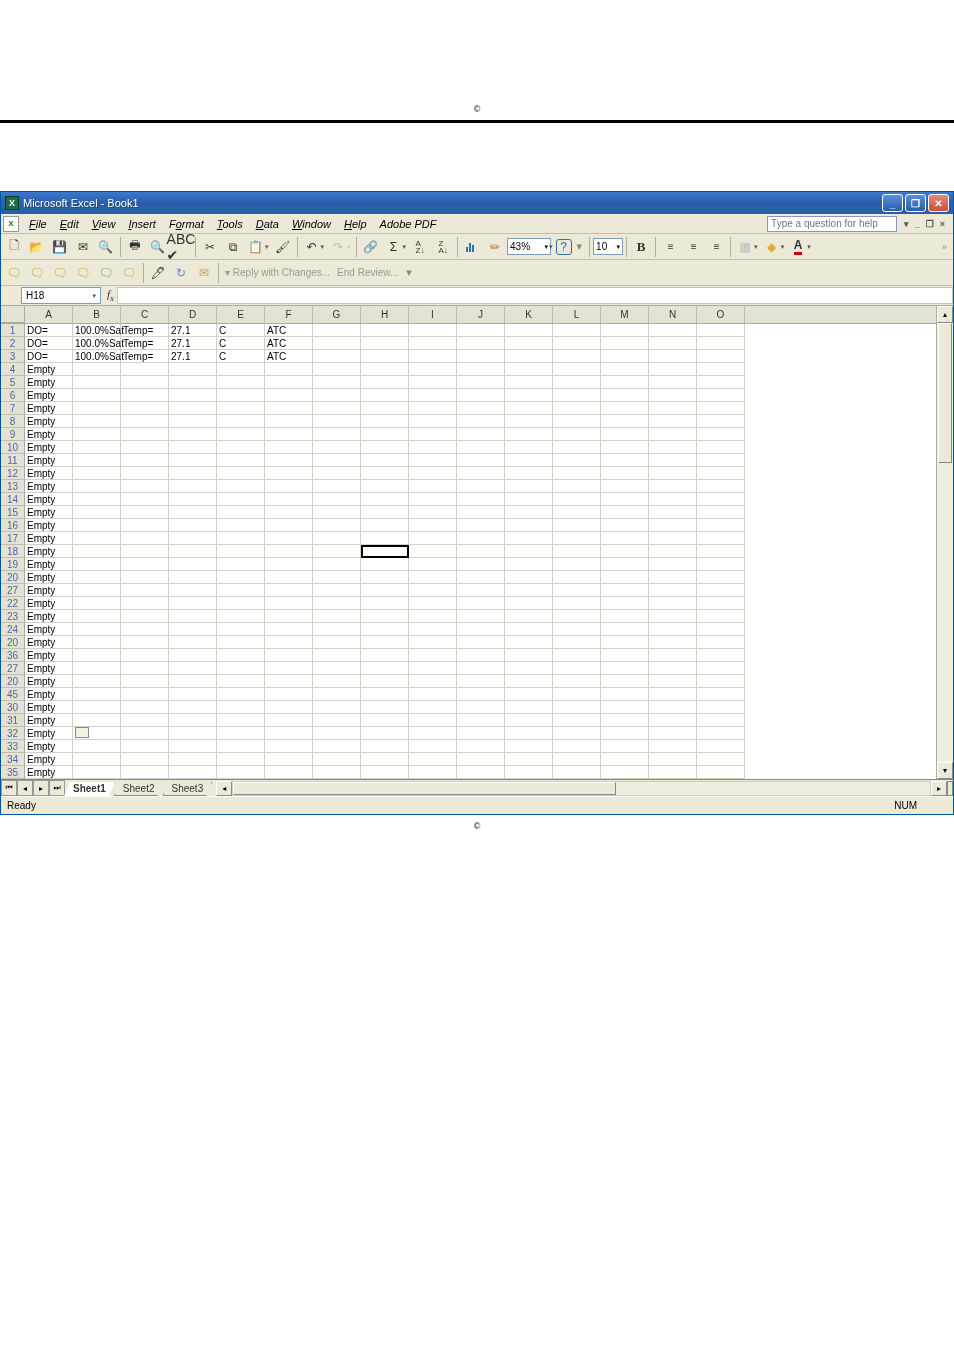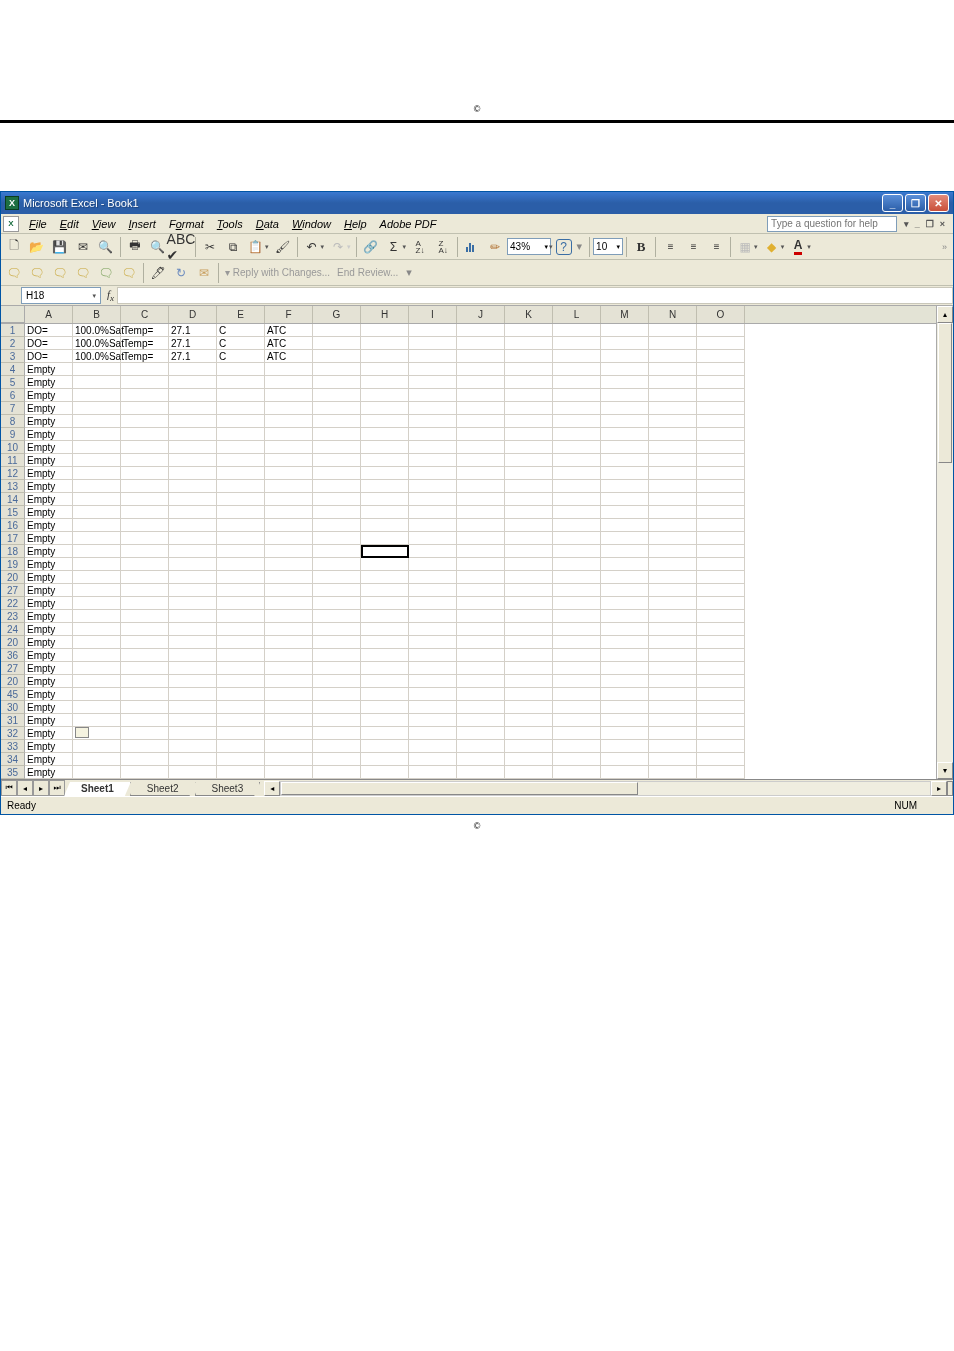--- a/index.html
+++ b/index.html
@@ -59,21 +59,21 @@
   .cell.sel { border:2px solid #000; height:13px; line-height:11px; z-index:2; }
   .vscroll { width:17px; background:#ece9d8; border-left:1px solid #aaa; display:flex; flex-direction:column;}
   .vs-btn { height:17px; background:#ece9d8; border:1px solid #fff; border-right-color:#888; border-bottom-color:#888; display:flex; align-items:center; justify-content:center; font-size:8px;}
   .vs-track { flex:1; background:#efede0; position:relative;}
   .vs-thumb { position:absolute; left:1px; right:1px; top:0; height:140px; background:#ece9d8; border:1px solid #fff; border-right-color:#888; border-bottom-color:#888;}
 
   .sheet-tabs-row { display:flex; height:17px; background:#ece9d8; border-top:1px solid #888; }
   .tab-nav { display:flex; }
   .tab-nav-btn { width:16px; height:16px; background:#ece9d8; border:1px solid #999; display:flex; align-items:center; justify-content:center; font-size:8px; color:#000;}
   .tabs { display:flex; align-items:flex-end; font-size:10px; }
-  .tab { padding:1px 16px; background:#ece9d8; border:1px solid #888; border-top:none; border-bottom:1px solid #888; margin-left:-1px; color:#333; position:relative; clip-path: polygon(6px 0, 100% 0, calc(100% - 6px) 100%, 0 100%);}
+  .tab { padding:1px 8px; background:#ece9d8; border:1px solid #888; border-top:none; border-bottom:1px solid #888; margin-left:-1px; color:#333; position:relative; clip-path: polygon(6px 0, 100% 0, calc(100% - 6px) 100%, 0 100%);}
   .tab.active { background:#fff; font-weight:bold; border-bottom-color:#fff; z-index:2;}
   .hscroll { flex:1; display:flex; align-items:center; margin-left:4px;}
   .hs-track { flex:1; height:15px; background:#efede0; border:1px solid #ccc; position:relative;}
   .hs-thumb { position:absolute; left:0; top:0; bottom:0; width:55%; background:#ece9d8; border:1px solid #fff; border-right-color:#888; border-bottom-color:#888;}
   .hs-btn { width:16px; height:15px; background:#ece9d8; border:1px solid #fff; border-right-color:#888; border-bottom-color:#888; display:flex; align-items:center; justify-content:center; font-size:8px;}
   .split { width:6px; height:15px; background:#ece9d8; border:1px solid #888;}
 
   .statusbar { height:18px; background:#ece9d8; border-top:1px solid #fff; display:flex; align-items:center; padding:0 6px; font-size:10px; justify-content:space-between;}
   .status-right { display:flex; gap:30px; padding-right:30px;}
 

